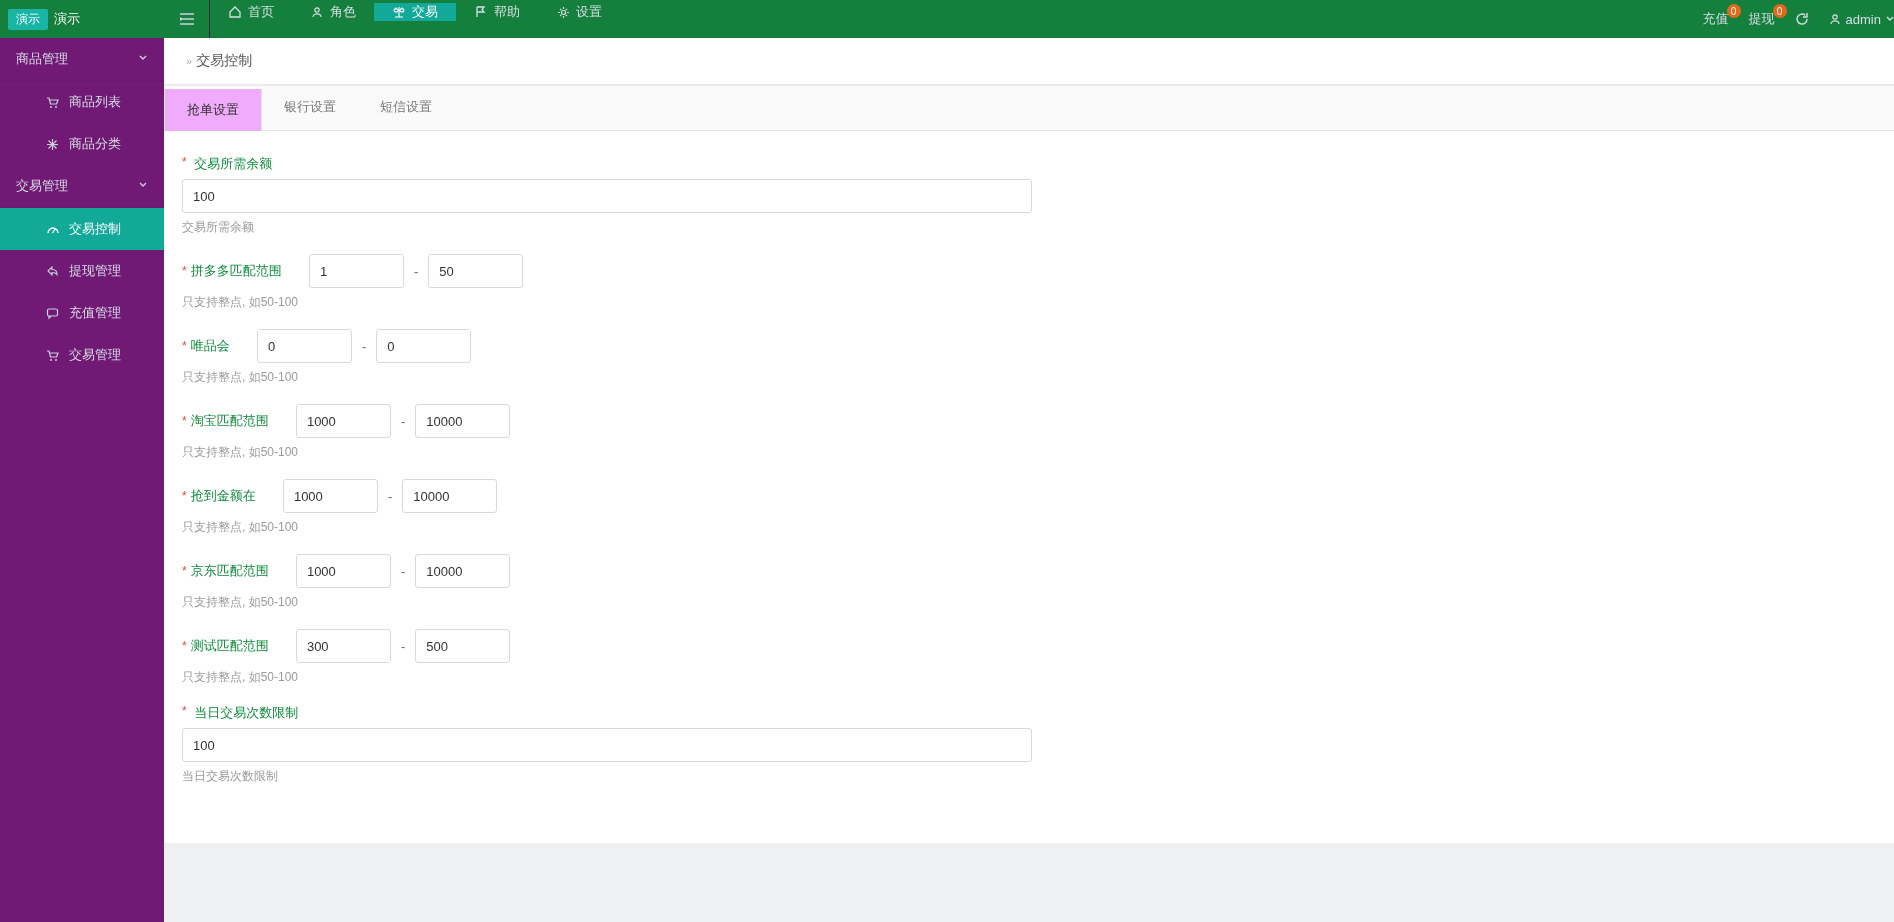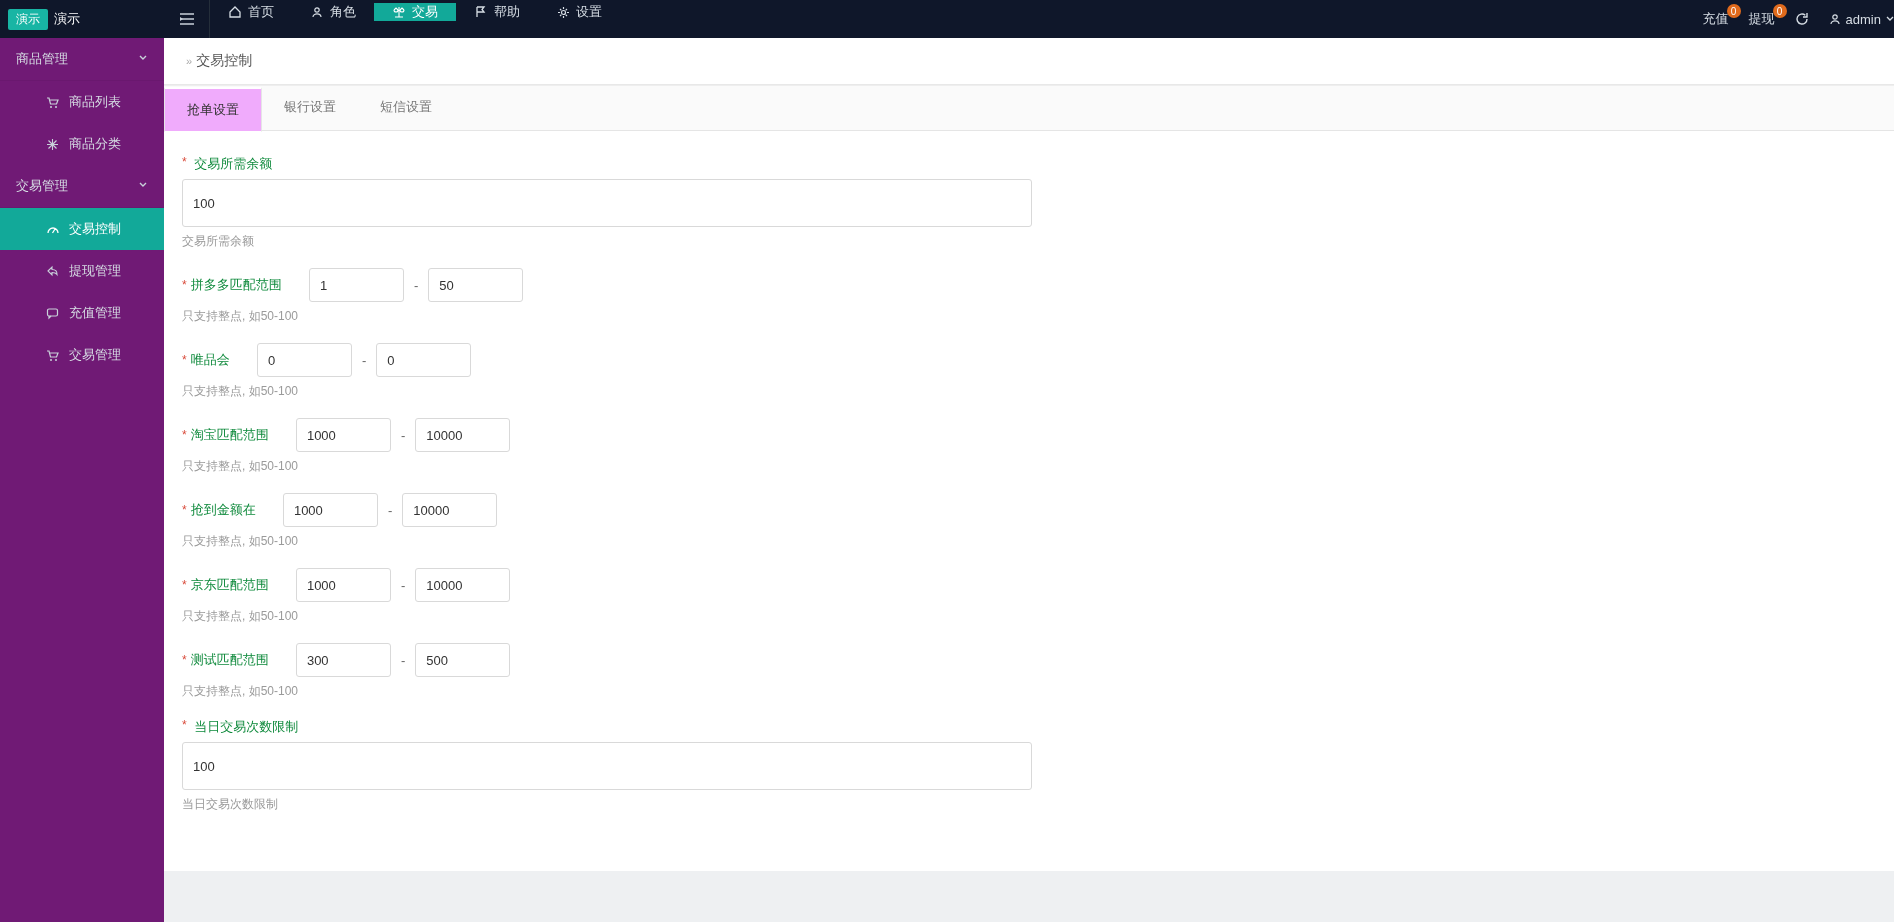--- a/index.html
+++ b/index.html
@@ -1,20 +1,20 @@
 <!DOCTYPE html>
 <html><head>
 <meta charset="utf-8">
 <style>
 * { margin: 0; padding: 0; box-sizing: border-box; }
 body { font-family: "Microsoft YaHei", Arial, sans-serif; font-size: 13px; background: #f0f0f0; color: #333; }
 .app { display: flex; flex-direction: column; height: 100vh; min-height: 780px; }
 
 
-.header { display: flex; align-items: center; background: #0f172a; color: #d6dde4; height: 38px; position: relative; }
+.header { display: flex; align-items: center; background: #15803d; color: #d6dde4; height: 38px; position: relative; }
 .logo-area { display: flex; align-items: center; width: 164px; padding-left: 8px; gap: 6px; font-size: 13px; color: #fff; }
 .logo-badge { background: #18b5a4; color:#fff; padding: 2px 8px; font-size:12px; border-radius:2px;}
 .collapse-btn { width: 46px; height: 38px; display:flex; align-items:center; justify-content:center; border-right:1px solid #242e3a; cursor:pointer; }
 .nav { display: flex; align-items: flex-start; height:32px; }
 .nav-item { display:flex; align-items:center; gap:6px; padding:0 18px; color:#d6dde4; cursor:pointer; font-size:13px; }
 .nav-item.active { background:#12a999; color:#fff; }
 .nav-item .ico { width:14px; height:14px; display:inline-flex; align-items:center; justify-content:center; }
 .header-right { margin-left:auto; display:flex; align-items:center; gap:20px; height:38px; }
 .hr-item { position:relative; color:#d6dde4; cursor:pointer; font-size:13px; display:flex; align-items:center; gap:5px;}
 .badge { position:absolute; top:-6px; right:-12px; background:#e06a1c; color:#fff; font-size:10px; width:14px; height:14px; border-radius:50%; display:flex; align-items:center; justify-content:center; }
@@ -36,21 +36,21 @@
 .tabs { display:flex; border-bottom:1px solid #e5e5e5; background:#fafafa; }
 .tab { padding:12px 22px; font-size:13px; color:#777; cursor:pointer; }
 .tab.active { color:#333; background:#f0abfc; border:1px solid #e5e5e5; border-bottom-color:#fff; margin-bottom:-1px; border-top:2px solid #fff;}
 .tab.active { position:relative; top:1px; font-weight:500;}
 
 .form { padding:24px 18px 40px 18px; max-width:1100px; }
 .form-row { margin-bottom:6px; }
 .label-line { margin-bottom:6px; }
 .req-star { color:#d94b3b; margin-right:4px; font-size:12px; vertical-align:top;}
 .field-label { color:#0f8a3c; font-size:13px; display:inline-block; }
-.full-input { display:block; width:850px; max-width:95%; height:48px; border:1px solid #d9d9d9; border-radius:3px; padding:0 10px; font-size:13px; color:#333; outline:none; }
+.full-input { display:block; width:850px; max-width:95%; height:34px; border:1px solid #d9d9d9; border-radius:3px; padding:0 10px; font-size:13px; color:#333; outline:none; }
 .help-text { color:#9a9a9a; font-size:12px; margin-top:6px; margin-bottom:18px; }
 .range-line { display:flex; align-items:center; gap:10px; }
 .range-label-block { display:flex; align-items:baseline; min-width:0; }
 .range-input { width:95px; height:34px; border:1px solid #d9d9d9; border-radius:3px; padding:0 10px; font-size:13px; color:#333; outline:none;}
 .range-sep { color:#666; }
 .explain { color:#8f8f8f; font-size:13px; margin:4px 0 24px 0; }
 
 svg { display:block; }
 </style>
 </head>

